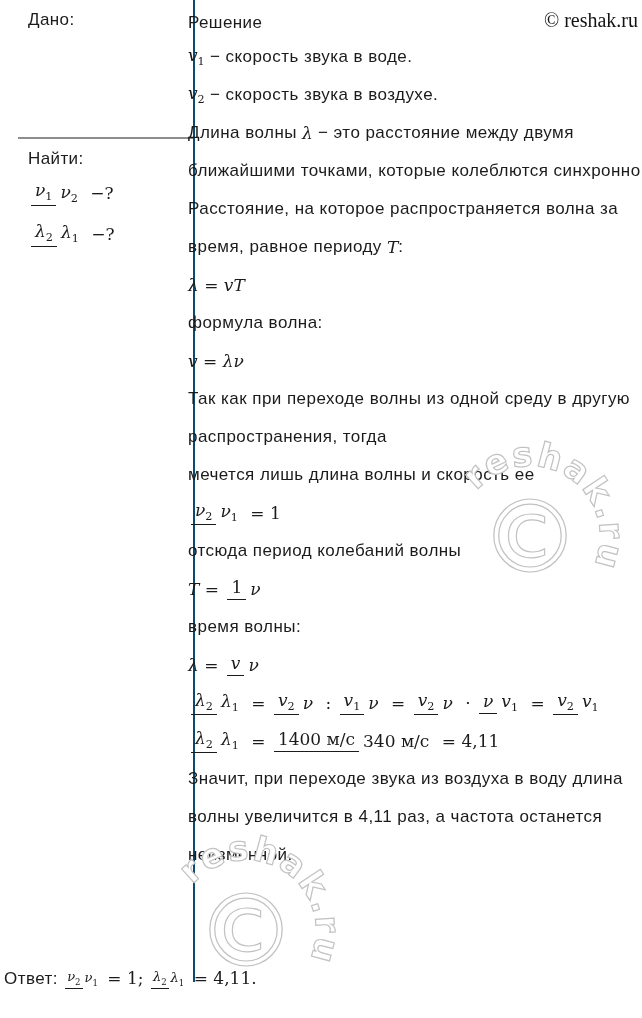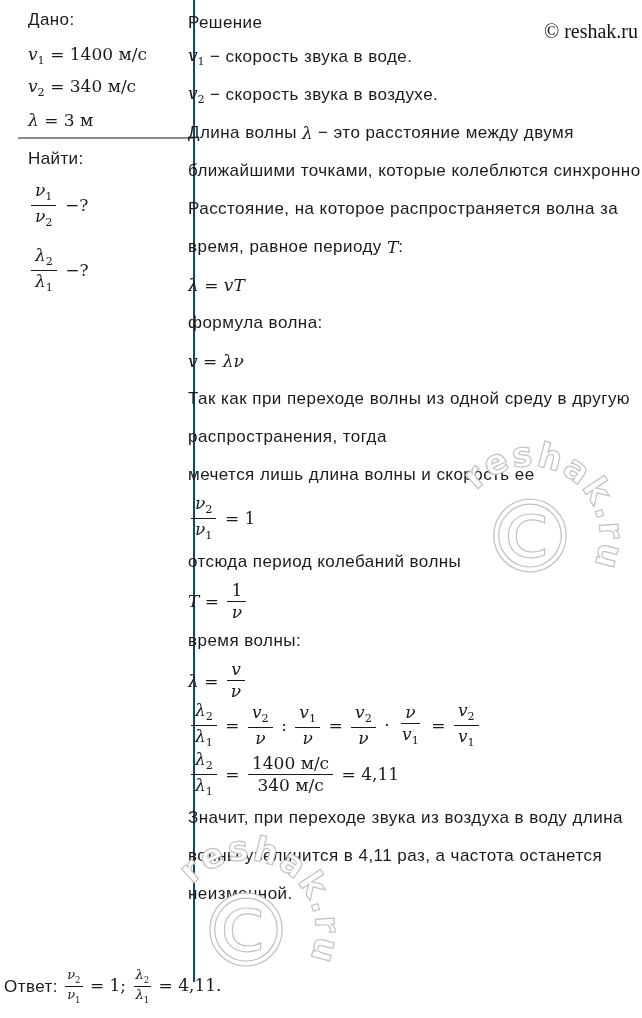--- a/index.html
+++ b/index.html
@@ -24,53 +24,48 @@
   .sline{min-height:38px;display:flex;align-items:center;font-size:17px;white-space:pre;}
   .sline.heading{min-height:30px;font-size:17px;letter-spacing:0.4px;}
 
   
   .txt{font-family:"Liberation Sans",sans-serif;letter-spacing:0.45px;}
   .math{font-family:"DejaVu Serif","Liberation Serif",serif;letter-spacing:0;}
   .math i,.frac i{font-style:italic;}
   sub{font-size:0.66em;}
 
   
-  .frac{display:inline-flex;flex-direction:column;align-items:center;margin:0 3px;
+  .frac{display:inline-flex;flex-direction:row;align-items:center;margin:0 3px;
         font-family:"DejaVu Serif","Liberation Serif",serif;line-height:1.12;vertical-align:middle;}
   .frac .num{display:block;padding:0 4px 1px;border-bottom:1.5px solid #1b1b1b;text-align:center;}
   .frac .den{display:block;padding:1px 4px 0;text-align:center;}
 
   
   .answer-row{position:absolute;left:4px;top:968px;display:flex;align-items:center;
               font-size:17px;white-space:pre;}
   .answer-row .frac{font-size:13px;margin:0 2px;}
   .answer-row .frac .num{border-bottom-width:1px;padding:0 2px 1px;}
   .answer-row .frac .den{padding:1px 2px 0;}
 
   
-  .wm-topright{position:absolute;top:20px;right:4px;font-family:"Liberation Serif","DejaVu Serif",serif;
+  .wm-topright{position:absolute;top:9px;right:4px;font-family:"Liberation Serif","DejaVu Serif",serif;
                font-size:20px;color:#141414;}
   svg.wm{position:absolute;pointer-events:none;}
   .wm-arc-text{font-family:"DejaVu Sans",sans-serif;font-size:34px;font-weight:bold;
                letter-spacing:2px;fill:#ffffff;stroke:#c2c2c2;stroke-width:1.2px;}
   .wm-c{font-family:"DejaVu Sans",sans-serif;font-size:100px;fill:#ffffff;stroke:#c2c2c2;stroke-width:1.2px;}
 </style>
 </head>
 <body>
 
 <div class="page">
 
   <div class="left-col">
     <div class="given">
       <div class="section-title">Дано:</div>
-      <div id="given-lines">
-          <div class="gline"><span class="math"><i>v</i><sub>1</sub> = 1400 м/с</span></div>
-          <div class="gline"><span class="math"><i>v</i><sub>2</sub> = 340 м/с</span></div>
-          <div class="gline"><span class="math"><i>λ</i> = 3 м</span></div>
-        </div>
     </div>
     <div class="find">
       <div class="section-title">Найти:</div>
       <div id="find-lines">
           <div class="fline"><span class="frac"><span class="num"><i>ν</i><sub>1</sub></span><span class="den"><i>ν</i><sub>2</sub></span></span><span class="math"> −?</span></div>
           <div class="fline"><span class="frac"><span class="num"><i>λ</i><sub>2</sub></span><span class="den"><i>λ</i><sub>1</sub></span></span><span class="math"> −?</span></div>
         </div>
     </div>
   </div>
 

